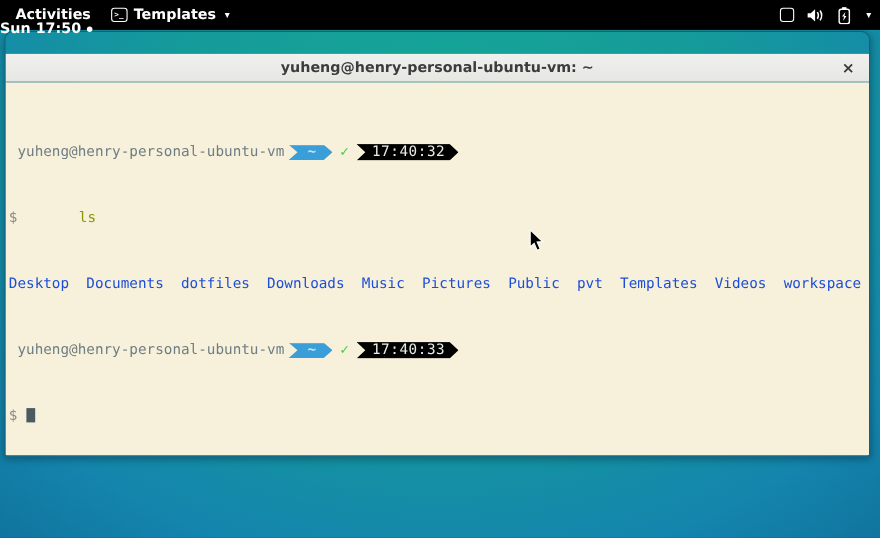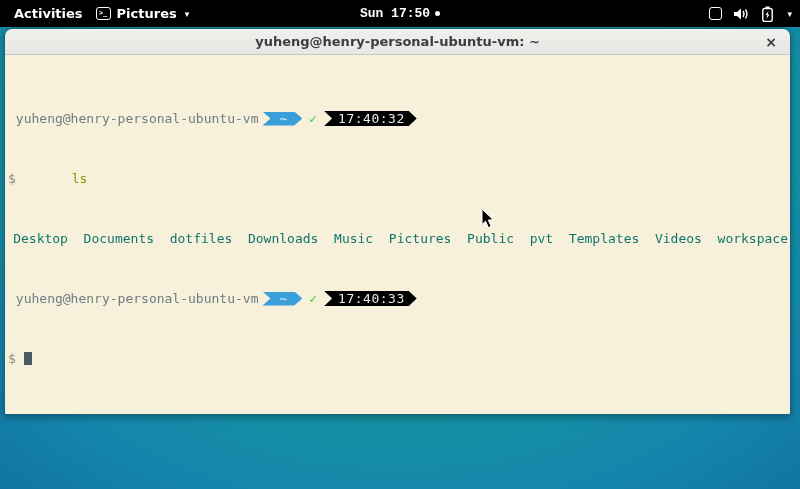--- a/index.html
+++ b/index.html
@@ -6,32 +6,32 @@
   html,body { width:800px; height:489px; overflow:hidden; font-family:"DejaVu Sans", sans-serif; }
 
   .screen { position:relative; width:800px; height:489px; background:#000; }
 
   
   .topbar {
     position:absolute; top:0; left:0; width:800px; height:27px;
     background:#000; color:#fff; display:flex; align-items:center;
     font-size:13px; font-weight:bold; z-index:30;
   }
-  .tb-left { display:flex; align-items:center; gap:9px; padding-left:10px; }
+  .tb-left { display:flex; align-items:center; gap:14px; padding-left:10px; }
   .activities { padding:2px 4px; cursor:pointer; }
   .app-menu { display:flex; align-items:center; gap:6px; cursor:pointer; }
   .term-glyph {
     width:15px; height:13px; border:1.5px solid #fff; border-radius:3px;
     display:flex; align-items:center; justify-content:center;
     font-family:"DejaVu Sans Mono", monospace; font-size:7px; font-weight:bold; line-height:1;
   }
   .caret { font-size:9px; margin-left:2px; }
   .tb-clock {
-    position:absolute; left:0; right:0; top:0; height:27px;
-    display:flex; align-items:center; justify-content:center; gap:5px; pointer-events:none;font-family:Liberation Mono, monospace;
+    position:absolute; left:0; right:0; top:13px; height:27px;
+    display:flex; align-items:center; justify-content:flex-start; gap:5px; pointer-events:none;
   }
   .tb-clock .inner { pointer-events:auto; display:flex; align-items:center; gap:5px; cursor:pointer; }
   .notif-dot { width:5px; height:5px; border-radius:50%; background:#fff; }
   .tb-right { position:absolute; right:8px; top:0; height:27px; display:flex; align-items:center; gap:12px; cursor:pointer; }
   .sq-icon { width:13px; height:13px; border:1.6px solid #fff; border-radius:3px; }
   .tb-right svg { display:block; }
 
   
   .desktop {
     position:absolute; top:27px; left:0; width:800px; height:462px;
@@ -42,21 +42,21 @@
   .window {
     position:absolute; top:28px; left:4px; width:787px; height:387px;
     border:1px solid #15607a; border-radius:8px 8px 2px 2px;
     box-shadow:0 2px 8px rgba(0,0,0,.35); overflow:hidden; z-index:10;
     display:flex; flex-direction:column;
   }
   .titlebar {
     height:26px; background:linear-gradient(#f0f0ee,#e6e6e3);
     border-bottom:1px solid #c9c7c2; position:relative;
     display:flex; align-items:center; justify-content:center;
-    font-size:13px; font-weight:bold; color:#3c3c3c; flex:0 0 auto;
+    font-size:13px; font-weight:bold; color:#3c3c3c; flex:0 0 auto;margin-top:20px;
   }
   .close-btn {
     position:absolute; right:8px; top:0; height:26px; width:22px;
     display:flex; align-items:center; justify-content:center;
     color:#3a3a3a; font-size:14px; font-weight:bold; cursor:pointer;
   }
 
   .term-body {
     flex:1; background:#f7f0da; padding:11px 2px 0 3px;
     font-family:"DejaVu Sans Mono", monospace; font-size:13px; line-height:15px;
@@ -74,37 +74,37 @@
   .check { color:#3fcf3f; font-weight:bold; margin:0 4px 0 7px; }
   .seg-time {
     display:inline-block; height:15px; line-height:15px;
     background:#000000; color:#e9ede5;
     padding:0 12px 0 14px; margin-left:3px; letter-spacing:.5px;
     clip-path:polygon(0 0, calc(100% - 8px) 0, 100% 50%, calc(100% - 8px) 100%, 0 100%, 8px 50%);
   }
 
   .dollar { color:#8a8a8a; }
   .cmd { color:#859900;margin-left:48px; }
-  .dirs { color:#0f766e;text-align:right; }
+  .dirs { color:#1d4ed8; }
   .cursor-block { display:inline-block; width:8px; height:13px; background:#4a5a61; vertical-align:-2px; }
 
   
   .mouse { position:absolute; left:481px; top:209px; z-index:40; pointer-events:none; }
 </style>
 </head>
 <body>
 
 <div class="screen">
 
   <div class="topbar">
     <div class="tb-left">
       <span class="activities">Activities</span>
       <span class="app-menu">
         <span class="term-glyph">&gt;_</span>
-        <span>Pictures</span>
+        <span>Templates</span>
         <span class="caret">▾</span>
       </span>
     </div>
     <div class="tb-clock">
       <span class="inner">
         <span>Sun 17:50</span>
         <span class="notif-dot"></span>
       </span>
     </div>
     <div class="tb-right">

